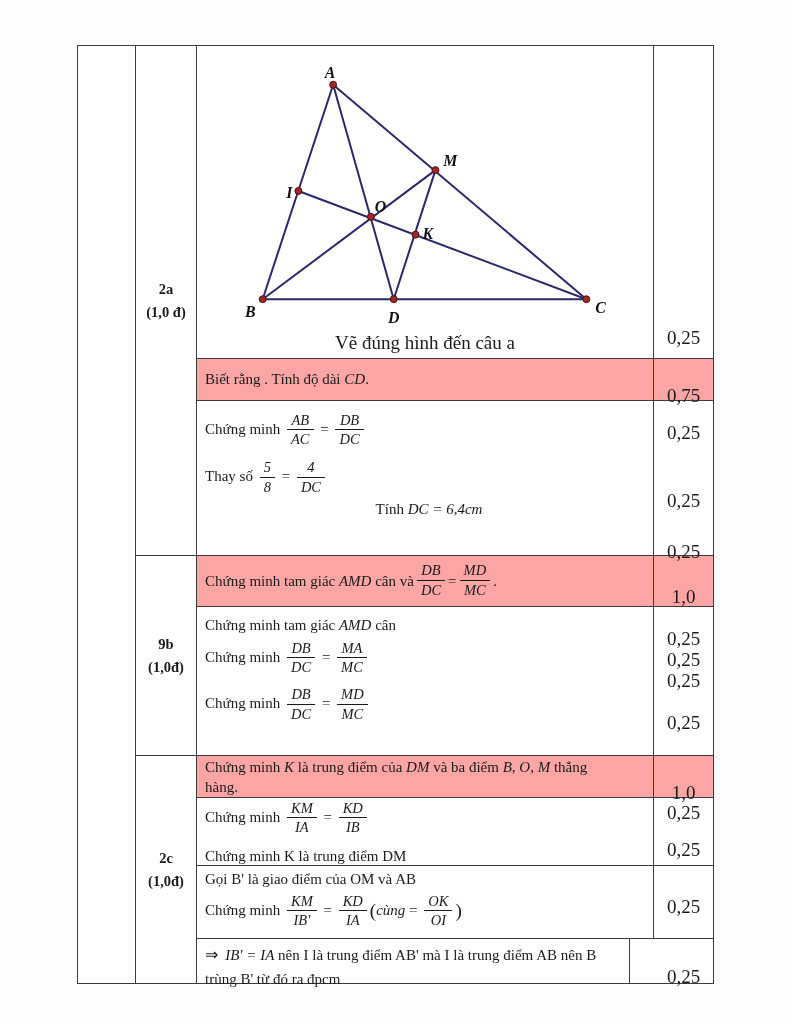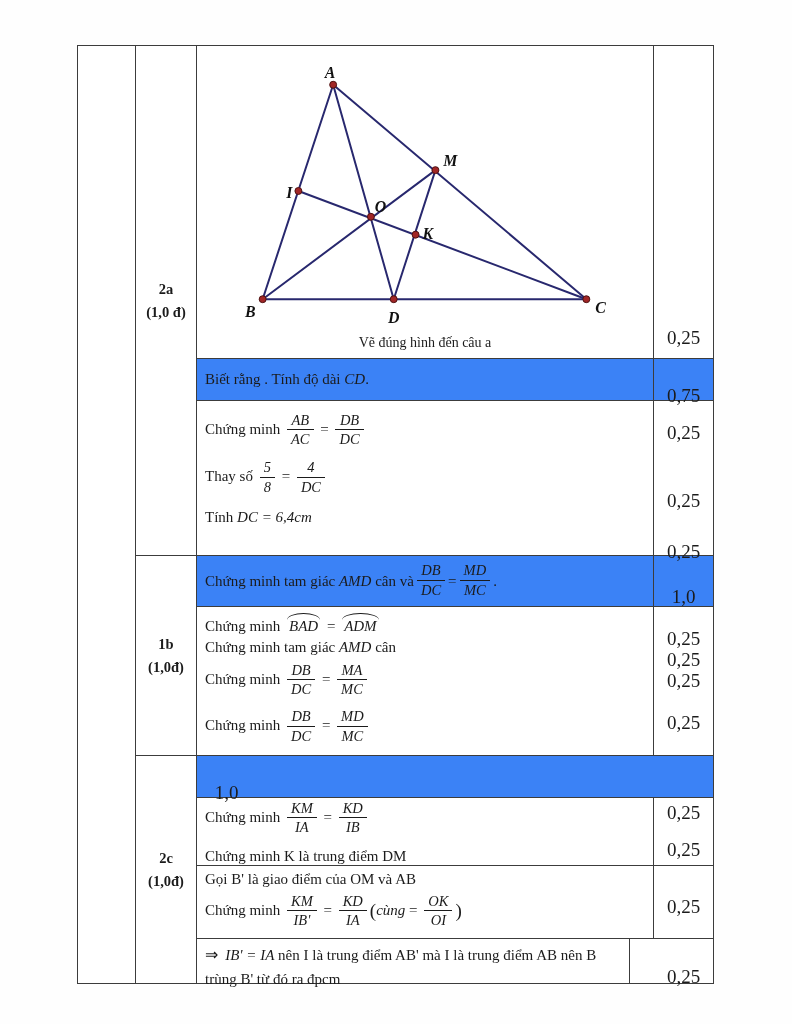--- a/index.html
+++ b/index.html
@@ -12,42 +12,42 @@
   .qcell{display:flex;flex-direction:column;align-items:center;justify-content:center;
          text-align:center;font-weight:bold;font-size:14.5px;line-height:1.55;}
   .qcell-a{height:510px;border-bottom:1px solid #3c3c3c;}
   .qcell-b{height:200px;border-bottom:1px solid #3c3c3c;}
   .qcell-c{flex:1;}
   .main{flex:1;display:flex;flex-direction:column;}
   .row{display:flex;border-bottom:1px solid #3c3c3c;}
   .row:last-child{border-bottom:none;gap:24px;}
   .cellc{flex:1;border-right:1px solid #3c3c3c;position:relative;}
   .cells{width:59px;position:relative;font-size:19px;}
-  .hl{background:#3b82f6;}
+  .hl{background:#fca5a5;}
   .score-center{display:flex;align-items:center;justify-content:center;margin-top:32px;}
   .score-bottom{position:absolute;bottom:9px;left:0;width:100%;text-align:center;}
   .scol{display:flex;flex-direction:column;align-items:center;}
   .mi{font-style:italic;}
   .frac{display:inline-block;vertical-align:middle;text-align:center;line-height:1.12;
         margin:0 3px;font-style:italic;font-size:14.5px;position:relative;top:-1px;}
   .frac .fn{display:block;padding:0 4px 1px;border-bottom:1.2px solid #1b1b1b;}
   .frac .fd{display:block;padding:1px 4px 0;}
   .hat{position:relative;display:inline-block;font-style:italic;padding:5px 3px 0;margin:0 2px;}
   .hat::before{content:"";position:absolute;left:1px;right:1px;top:0;height:6px;
         border-top:1.6px solid #1b1b1b;border-radius:50% 50% 0 0 / 100% 100% 0 0;}
   .bigpar{font-size:19px;vertical-align:middle;position:relative;top:-1px;}
   .figwrap{height:283px;display:flex;justify-content:center;align-items:flex-start;padding-top:2px;}
-  .figcaption{height:28px;display:flex;align-items:center;justify-content:center;font-size:14px;}
+  .figcaption{height:28px;display:flex;align-items:center;justify-content:center;font-size:19px;}
   .banner-a{height:100%;display:flex;align-items:center;padding-left:8px;}
   .banner-b{height:100%;display:flex;align-items:center;padding-left:8px;}
   .banner-c{height:100%;display:flex;align-items:flex-start;padding:2px 34px 0 8px;line-height:1.3;}
   .worka{padding:10px 0 0 8px;}
   .worka .wl1{margin-top:2px;}
   .worka .wl2{margin-top:12px;}
-  .worka .wl3{margin-top:13px;}
+  .worka .wl3{margin-top:5px;text-align:center;}
   .sa{padding-top:21px;}
   .sa .v2{margin-top:46px;}
   .sa .v3{margin-top:29px;}
   .workb{padding:6px 0 0 8px;}
   .workb .wl2{margin-top:4px;}
   .workb .wl3{margin-top:7px;}
   .workb .wl4{margin-top:11px;}
   .sb{padding-top:21px;line-height:21px;}
   .sb .v4{margin-top:21px;}
   .workc2{padding:3px 0 0 8px;}
@@ -68,21 +68,21 @@
   <div class="tbl">
 
     <div class="col0"></div>
 
     <div class="col1">
       <div class="qcell qcell-a">
         <span>2a</span>
         <span>(1,0 đ)</span>
       </div>
       <div class="qcell qcell-b">
-        <span>1b</span>
+        <span>9b</span>
         <span>(1,0đ)</span>
       </div>
       <div class="qcell qcell-c">
         <span>2c</span>
         <span>(1,0đ)</span>
       </div>
     </div>
 
     <div class="main">
 
@@ -184,26 +184,20 @@
             <span>.</span>
           </div>
         </div>
         <div class="cells score-center">
           <span>1,0</span>
         </div>
       </div>
 
       <div class="row" style="height:149px;">
         <div class="cellc workb">
-          <div class="wl1">
-            <span>Chứng minh</span>
-            <span class="hat">BAD</span>
-            <span>=</span>
-            <span class="hat">ADM</span>
-          </div>
           <div class="wl2">
             <span>Chứng minh tam giác</span>
             <span class="mi">AMD</span>
             <span>cân</span>
           </div>
           <div class="wl3">
             <span>Chứng minh</span>
             <span class="frac"><span class="fn">DB</span><span class="fd">DC</span></span>
             <span>=</span>
             <span class="frac"><span class="fn">MA</span><span class="fd">MC</span></span>
@@ -217,20 +211,33 @@
         </div>
         <div class="cells scol sb">
           <span>0,25</span>
           <span>0,25</span>
           <span>0,25</span>
           <span class="v4">0,25</span>
         </div>
       </div>
 
       <div class="row hl" style="height:42px;">
+        <div class="cellc">
+          <div class="banner-c">
+            <span>
+              <span>Chứng minh</span>
+              <span class="mi">K</span>
+              <span>là trung điểm của</span>
+              <span class="mi">DM</span>
+              <span>và ba điểm</span>
+              <span class="mi">B, O, M</span>
+              <span>thẳng hàng.</span>
+            </span>
+          </div>
+        </div>
         <div class="cells score-center">
           <span>1,0</span>
         </div>
       </div>
 
       <div class="row" style="height:68px;">
         <div class="cellc workc2">
           <div class="wl1">
             <span>Chứng minh</span>
             <span class="frac"><span class="fn">KM</span><span class="fd">IA</span></span>

